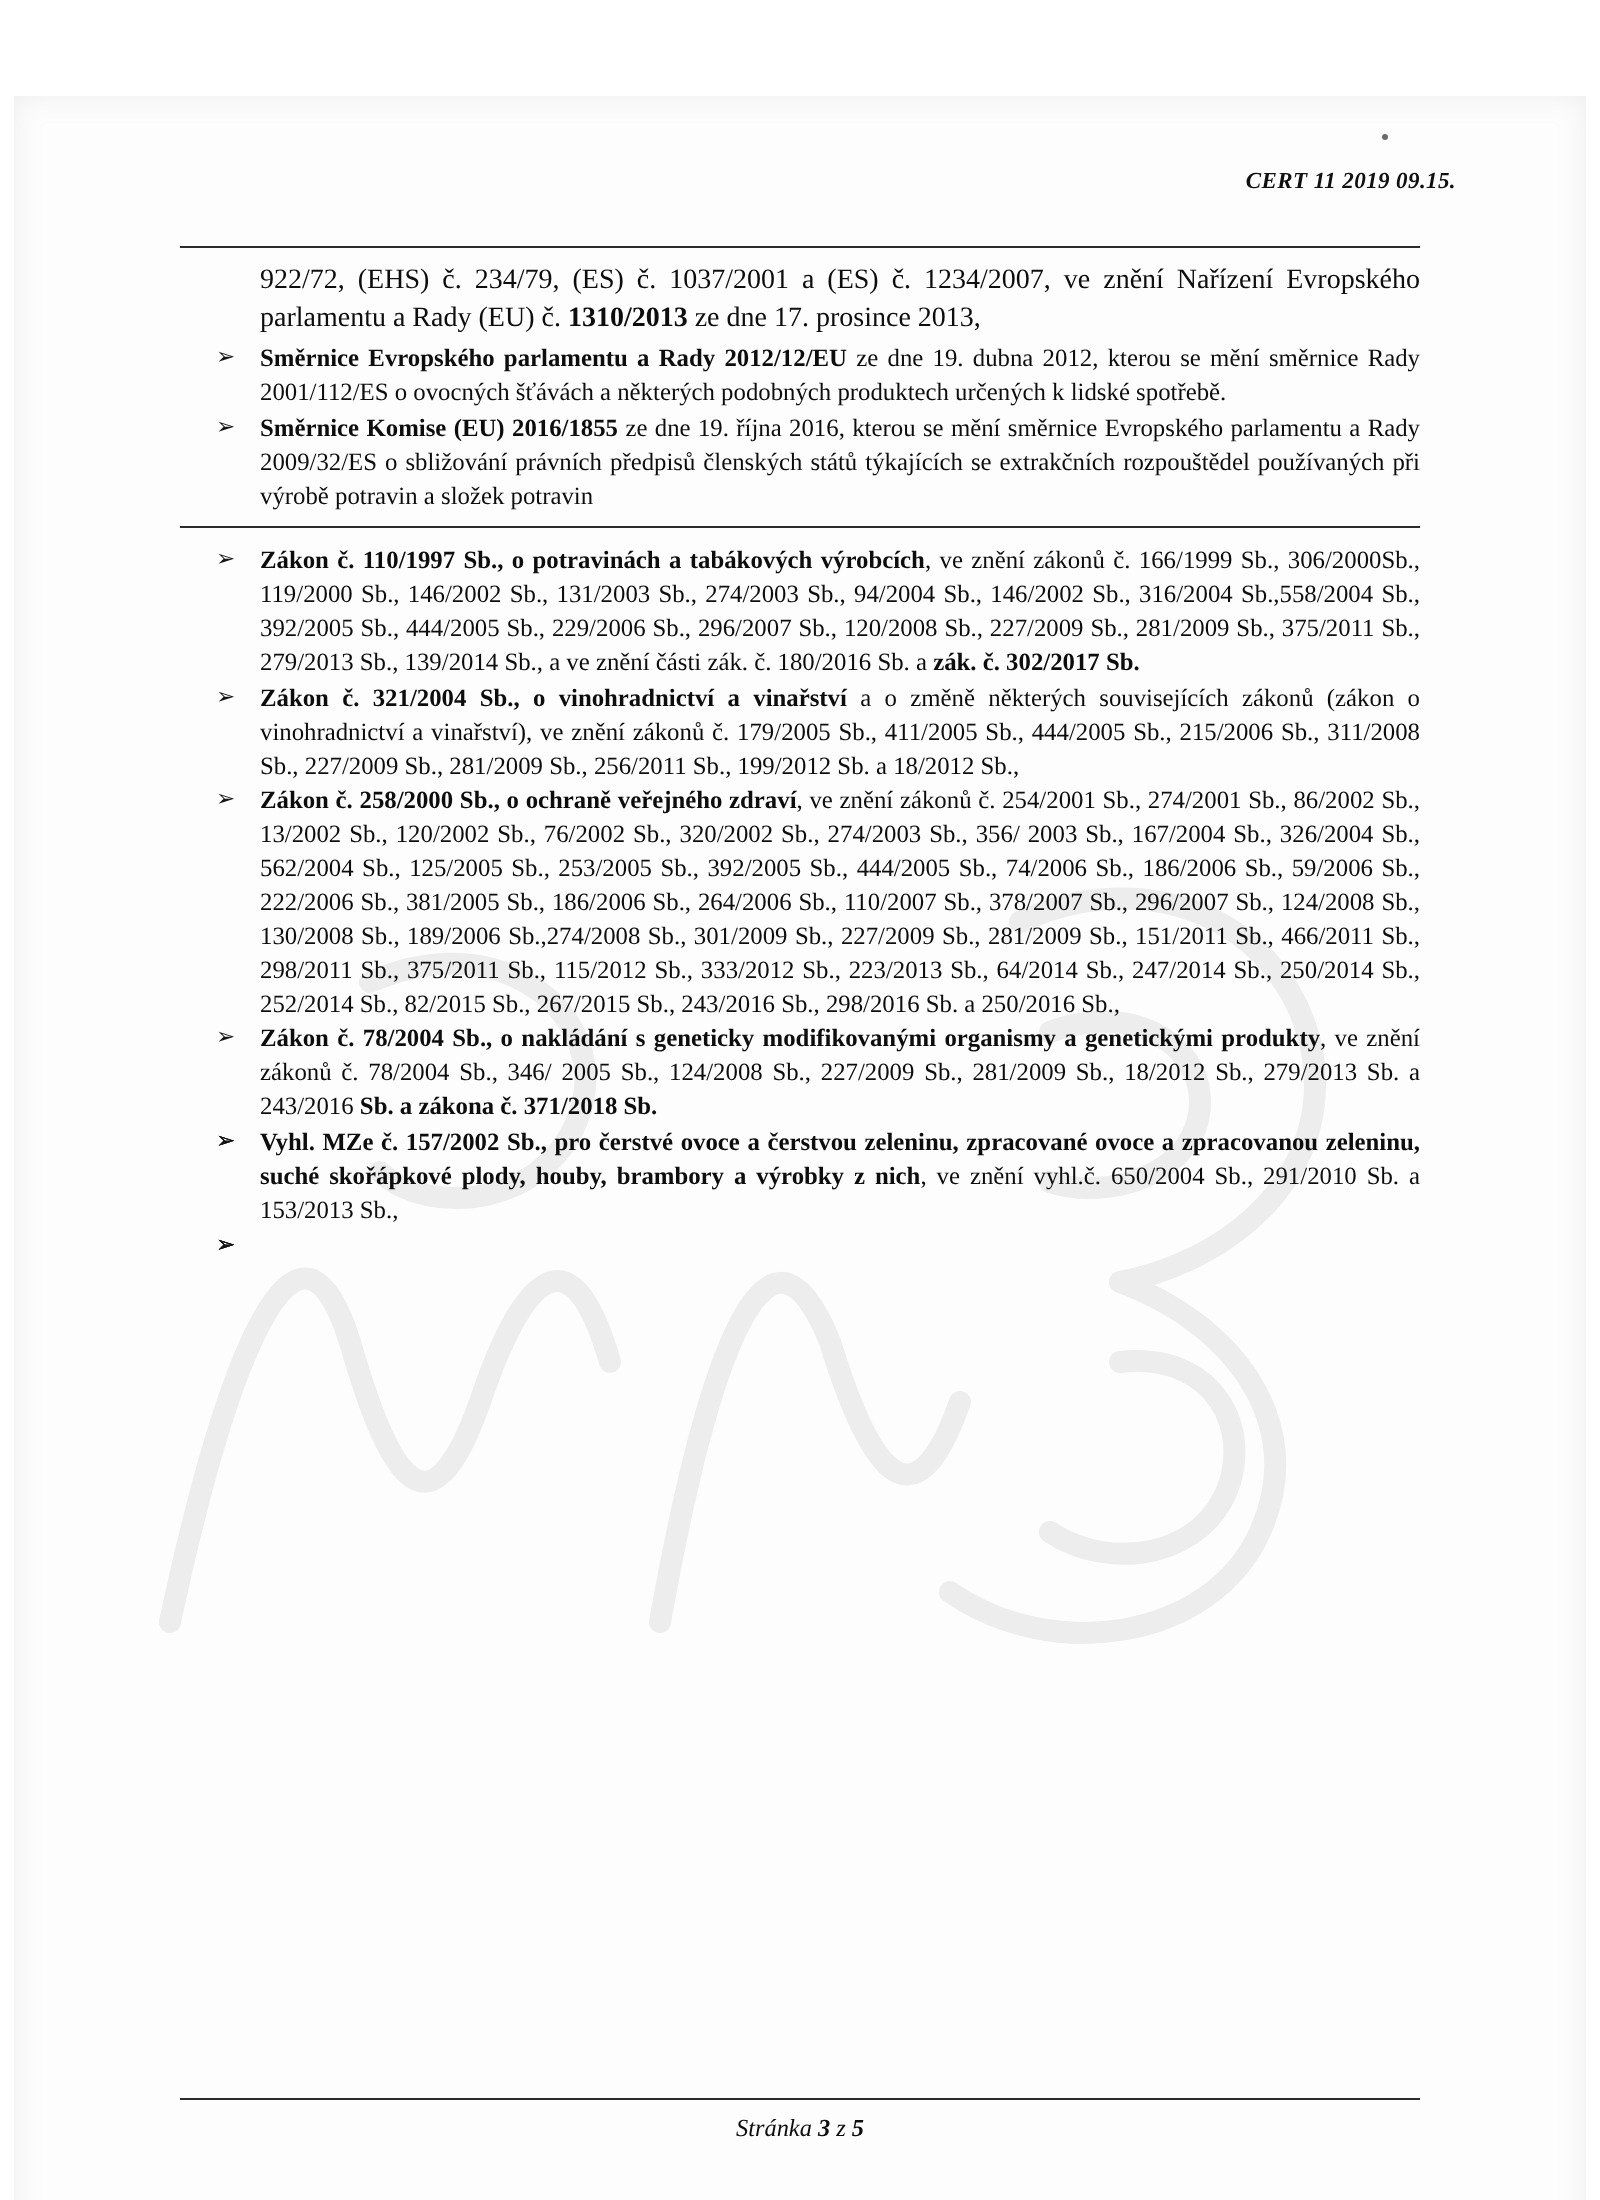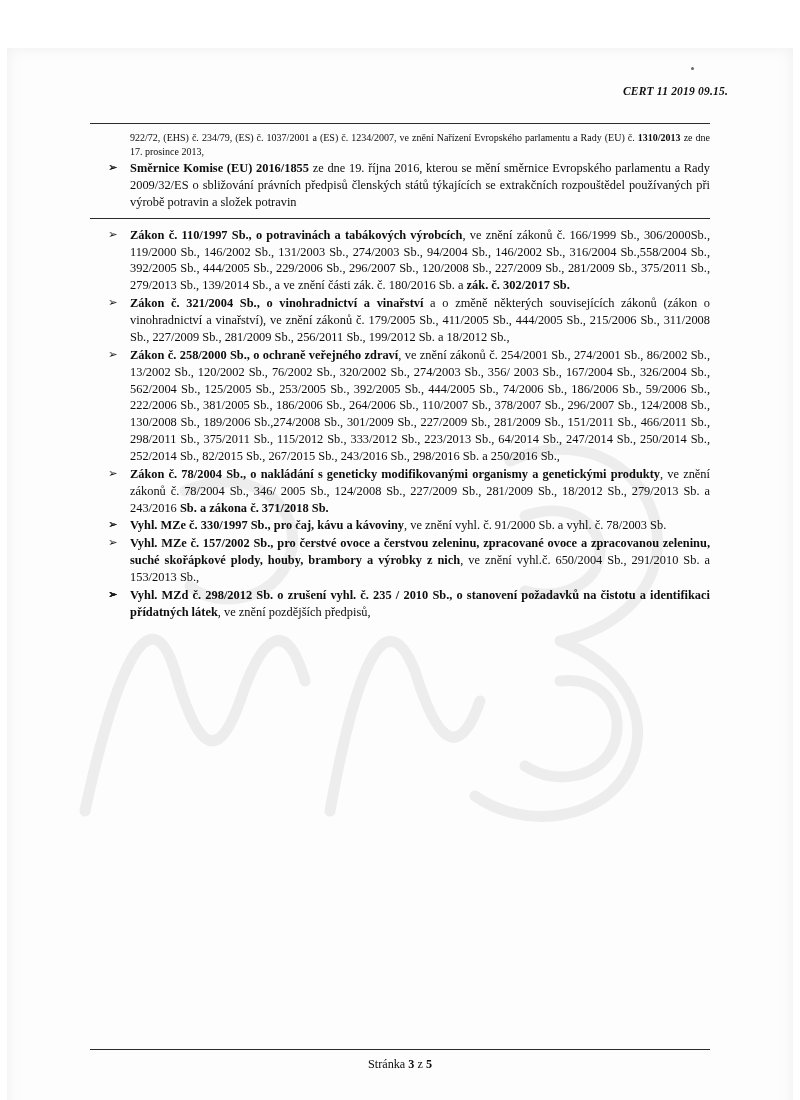--- a/index.html
+++ b/index.html
@@ -77,21 +77,21 @@
 
   .body-block {
     position: absolute;
     left: 90px;
     top: 90px;
     width: 620px;
     z-index: 2;
   }
   p.lead {
     margin: 0 0 2px 0;
-    font-size: 10px;
+    font-size: 14px;
     line-height: 1.36;
     text-align: justify;
     padding-left: 40px;
     text-indent: 0;
   }
   ul.list {
     list-style: none;
     margin: 0;
     padding: 0;
   }
@@ -118,20 +118,21 @@
     width: 620px;
   }
   .footer {
     position: absolute;
     left: 0;
     top: 1016px;
     width: 800px;
     text-align: center;
     font-size: 12.2px;
     z-index: 3;
+    font-style: italic;
   }
   .footer .pg { font-weight: bold; }
   .bottom-shadow {
     position: absolute;
     left: 0;
     top: 1062px;
     width: 800px;
     height: 38px;
     background: linear-gradient(to bottom, rgba(255,255,255,0) 0%, rgba(225,225,225,0.55) 100%);
     z-index: 1;
@@ -160,20 +161,21 @@
 
   <div class="rule rule-top"></div>
 
   <div class="body-block">
 
     <p class="lead">922/72, (EHS) č. 234/79, (ES) č. 1037/2001 a (ES) č. 1234/2007, ve znění Nařízení Evropského parlamentu a Rady (EU) č. <b>1310/2013</b> ze dne 17. prosince 2013,</p>
 
     <ul class="list">
       <li class="item">
         <span class="bullet">➢</span>
+        <span><b>Směrnice Evropského parlamentu a Rady 2012/12/EU</b> ze dne 19. dubna 2012, kterou se mění směrnice Rady 2001/112/ES o ovocných šťávách a některých podobných produktech určených k lidské spotřebě.</span>
       </li>
       <li class="item">
         <span class="bullet">➢</span>
         <span><b>Směrnice Komise (EU) 2016/1855</b> ze dne 19. října 2016, kterou se mění směrnice Evropského parlamentu a Rady 2009/32/ES o sbližování právních předpisů členských států týkajících se extrakčních rozpouštědel používaných při výrobě potravin a složek potravin</span>
       </li>
     </ul>
 
     <div class="sep"></div>
 
     <ul class="list">
@@ -191,38 +193,36 @@
       </li>
       <li class="item">
         <span class="bullet">➢</span>
         <span><b>Zákon č. 78/2004 Sb., o nakládání s geneticky modifikovanými organismy a genetickými produkty</b>, ve znění zákonů č. 78/2004 Sb., 346/ 2005 Sb., 124/2008 Sb., 227/2009 Sb., 281/2009 Sb., 18/2012 Sb., 279/2013 Sb. a 243/2016 <b>Sb. a zákona č. 371/2018 Sb.</b></span>
       </li>
       <li class="item">
         <span class="bullet">➢</span>
       </li>
       <li class="item">
         <span class="bullet">➢</span>
-        <span><b>Vyhl. MZe č. 330/1997 Sb., pro čaj, kávu a kávoviny</b>, ve znění vyhl. č. 91/2000 Sb. a vyhl. č. 78/2003 Sb.</span>
       </li>
       <li class="item">
         <span class="bullet">➢</span>
         <span><b>Vyhl. MZe č. 157/2002 Sb., pro čerstvé ovoce a čerstvou zeleninu, zpracované ovoce a zpracovanou zeleninu, suché skořápkové plody, houby, brambory a výrobky z nich</b>, ve znění vyhl.č. 650/2004 Sb., 291/2010 Sb. a 153/2013 Sb.,</span>
       </li>
       <li class="item">
         <span class="bullet">➢</span>
       </li>
       <li class="item">
         <span class="bullet">➢</span>
       </li>
       <li class="item">
         <span class="bullet">➢</span>
       </li>
       <li class="item">
         <span class="bullet">➢</span>
-        <span><b>Vyhl. MZd č. 298/2012 Sb. o zrušení vyhl. č. 235 / 2010 Sb., o stanovení požadavků na čistotu a identifikaci přídatných látek</b>, ve znění pozdějších předpisů,</span>
       </li>
     </ul>
 
   </div>
 
   <div class="rule rule-bottom"></div>
 
   <div class="footer">
     <span>Stránka </span><span class="pg">3</span><span> z </span><span class="pg">5</span>
   </div>

